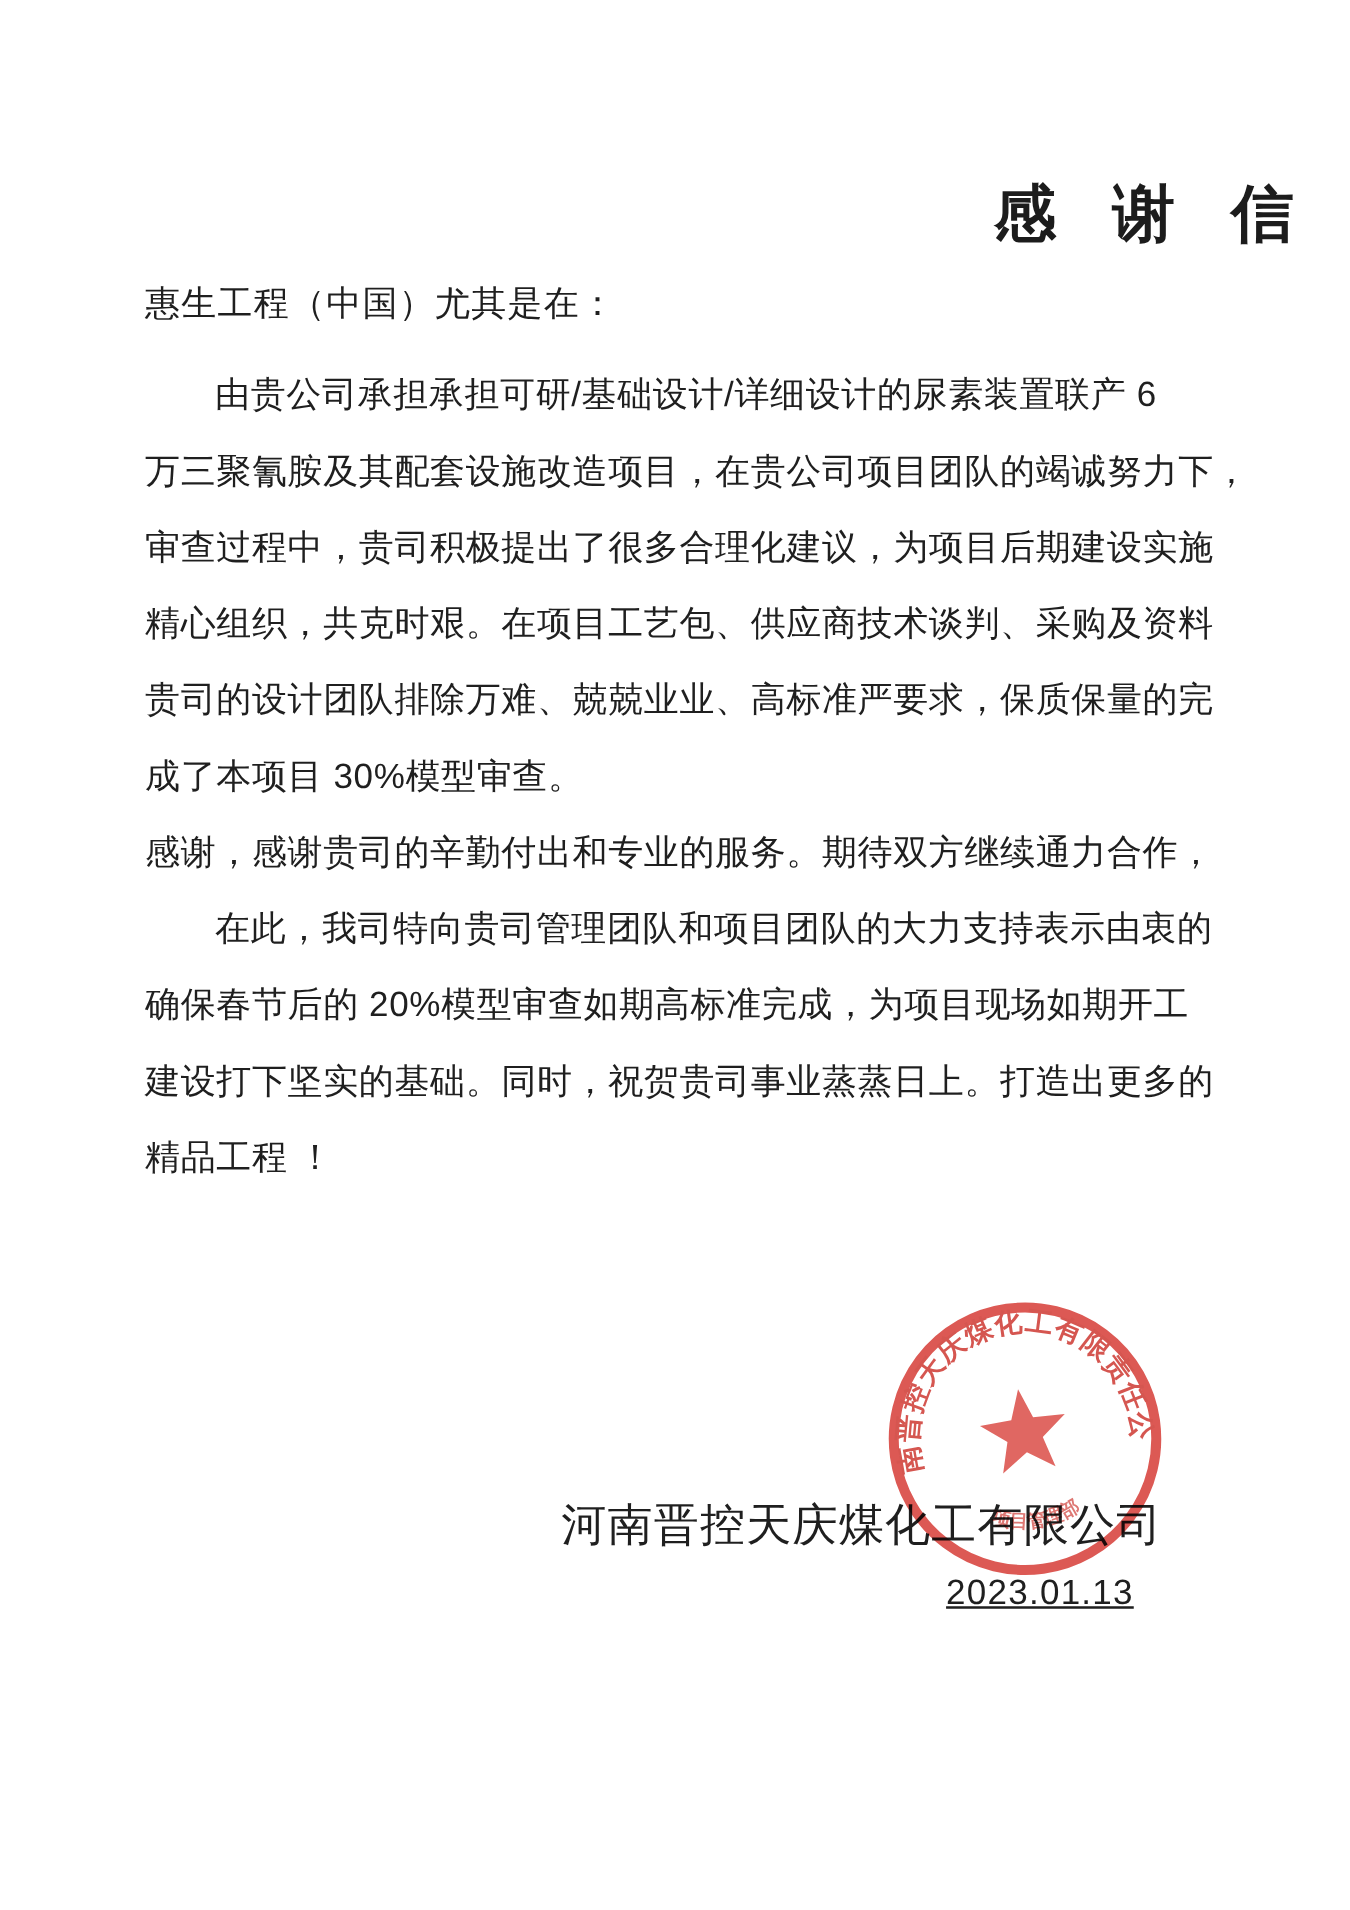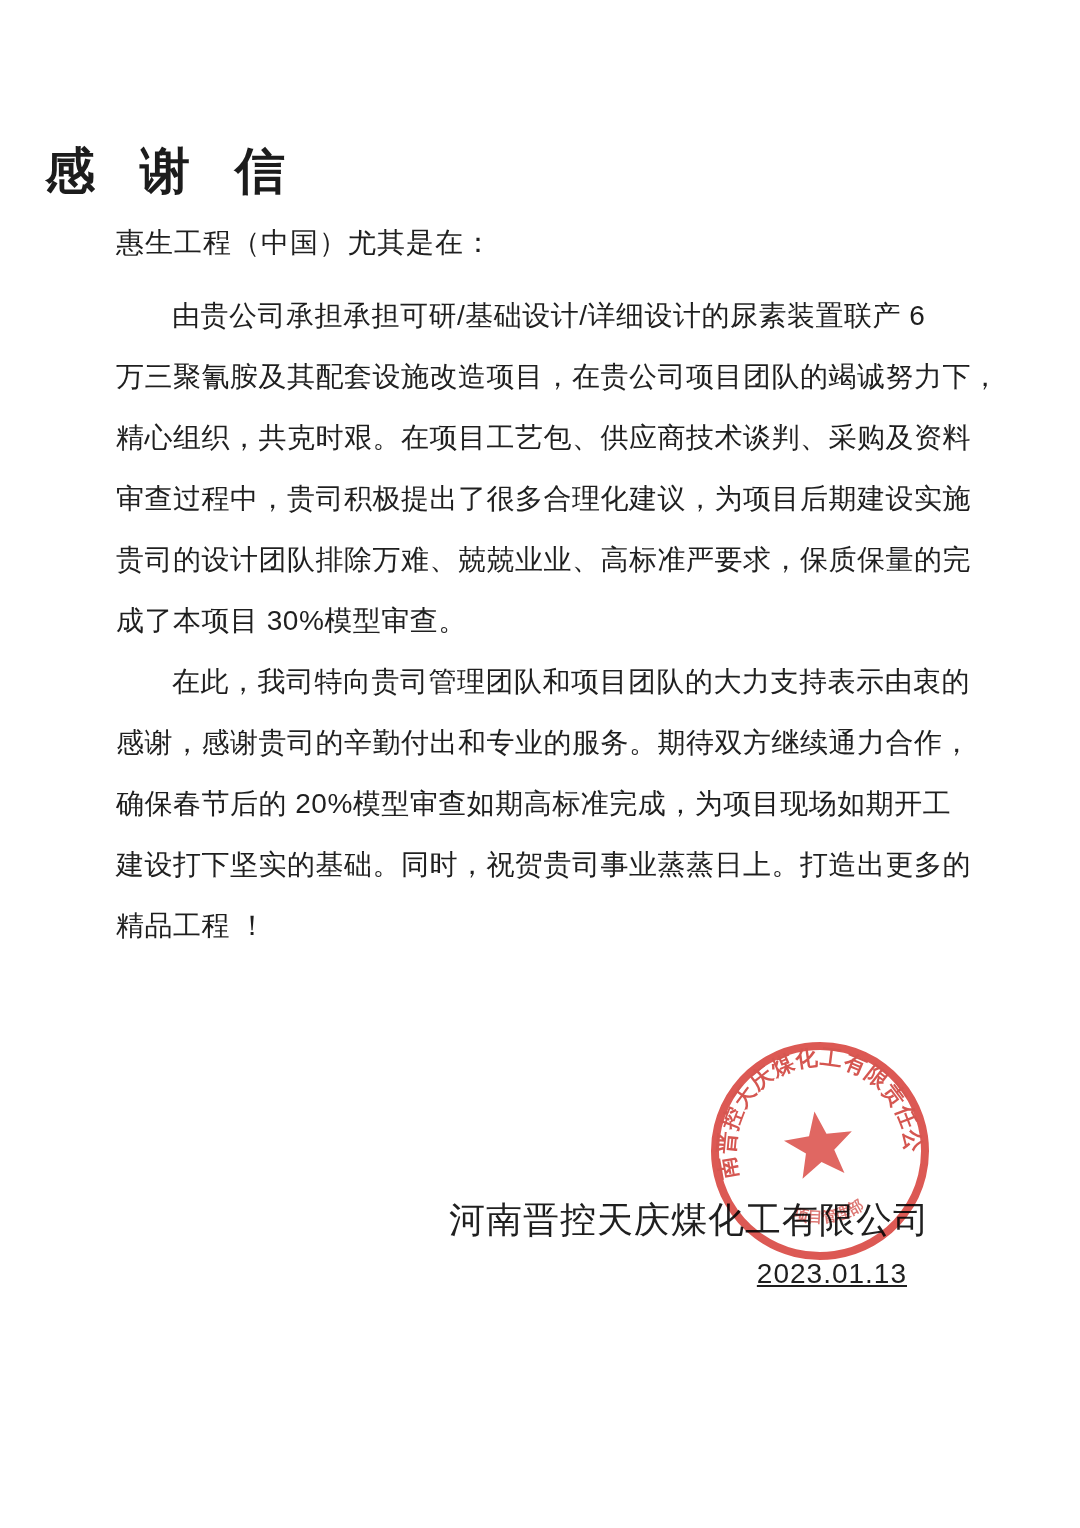--- a/index.html
+++ b/index.html
@@ -12,21 +12,21 @@
     overflow: hidden;
     font-family: "Liberation Sans", "DejaVu Sans", sans-serif;
     color: #1f1f1f;
   }
   .title {
     position: absolute;
     top: 138px;
     left: 0;
     width: 100%;
     margin: 0;
-    text-align: left;
+    text-align: right;
     font-size: 50px;
     font-weight: 700;
     letter-spacing: 45px;
     padding-left: 45px;
     box-sizing: border-box;
     color: #1c1c1c;
   }
   .salutation {
     position: absolute;
     top: 224px;
@@ -101,28 +101,28 @@
   <h1 class="title">感谢信</h1>
 
   <div class="salutation">惠生工程（中国）尤其是在：</div>
 
   <div class="body-text">
     <div class="para">
       <div class="line indent">由贵公司承担承担可研/基础设计/详细设计的尿素装置联产 6</div>
       <div class="line">万三聚氰胺及其配套设施改造项目，在贵公司项目团队的竭诚努力下，</div>
     </div>
     <div class="para">
+      <div class="line">审查过程中，贵司积极提出了很多合理化建议，为项目后期建设实施</div>
       <div class="line">精心组织，共克时艰。在项目工艺包、供应商技术谈判、采购及资料</div>
-      <div class="line">审查过程中，贵司积极提出了很多合理化建议，为项目后期建设实施</div>
       <div class="line">贵司的设计团队排除万难、兢兢业业、高标准严要求，保质保量的完</div>
       <div class="line">成了本项目 30%模型审查。</div>
     </div>
     <div class="para">
+      <div class="line">感谢，感谢贵司的辛勤付出和专业的服务。期待双方继续通力合作，</div>
       <div class="line indent">在此，我司特向贵司管理团队和项目团队的大力支持表示由衷的</div>
-      <div class="line">感谢，感谢贵司的辛勤付出和专业的服务。期待双方继续通力合作，</div>
       <div class="line">确保春节后的 20%模型审查如期高标准完成，为项目现场如期开工</div>
       <div class="line">建设打下坚实的基础。同时，祝贺贵司事业蒸蒸日上。打造出更多的</div>
       <div class="line">精品工程 ！</div>
     </div>
   </div>
 
   <div class="signature">河南晋控天庆煤化工有限公司</div>
   <div class="date">2023.01.13</div>
 
   <svg class="stamp" viewBox="-117 -117 234 234" xmlns="http://www.w3.org/2000/svg" aria-hidden="true">

